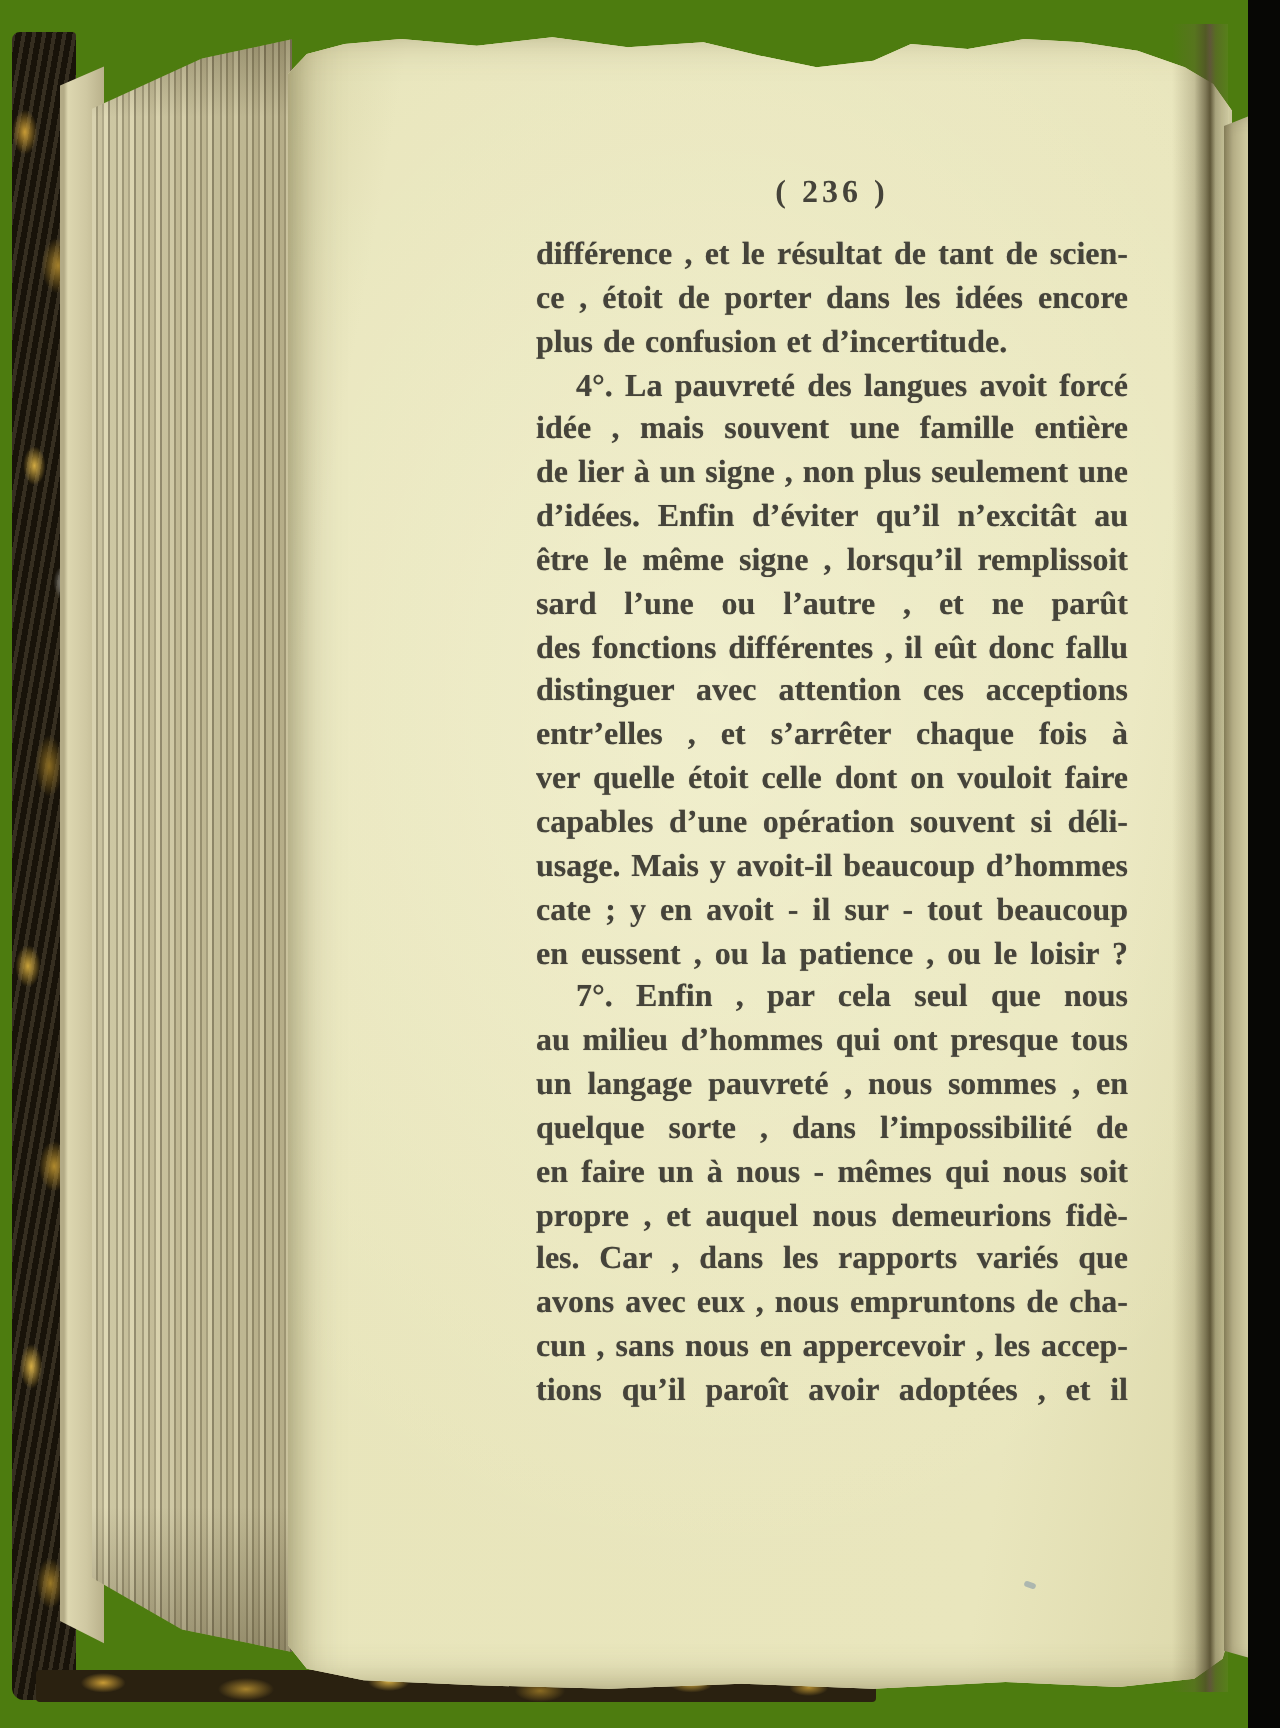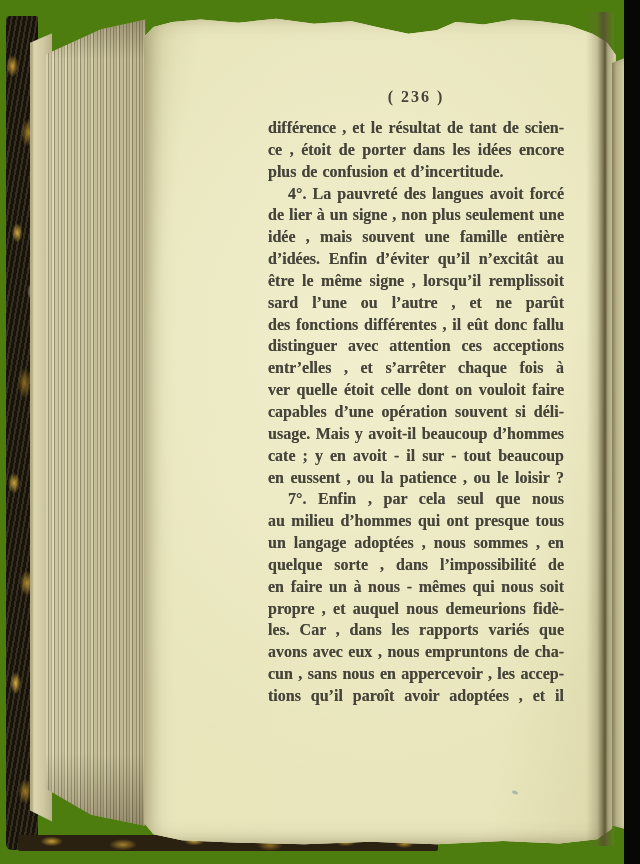--- a/index.html
+++ b/index.html
@@ -151,36 +151,36 @@
   <div class="flyleaf"></div>
   <div class="page-stack"></div>
 
   <div class="page">
     <div class="page-number">( 236 )</div>
     <div class="text-block">
         <div class="line">différence , et le résultat de tant de scien-</div>
         <div class="line">ce ,  étoit  de porter  dans les idées encore</div>
         <div class="line no-just">plus de confusion et d’incertitude.</div>
         <div class="line indent">4°. La pauvreté des langues avoit forcé</div>
+        <div class="line">idée ,  mais  souvent  une  famille  entière</div>
         <div class="line">de lier à un signe , non plus seulement une</div>
-        <div class="line">idée ,  mais  souvent  une  famille  entière</div>
         <div class="line">d’idées. Enfin d’éviter qu’il n’excitât au ha-</div>
         <div class="line">être le même signe , lorsqu’il remplissoit</div>
         <div class="line">sard l’une ou l’autre , et ne parût toujours</div>
         <div class="line">des fonctions différentes , il eût donc fallu</div>
         <div class="line">distinguer  avec  attention  ces  acceptions</div>
         <div class="line">entr’elles , et s’arrêter chaque fois à obser-</div>
         <div class="line">ver quelle étoit celle dont on vouloit faire</div>
         <div class="line">capables d’une opération souvent si déli-</div>
         <div class="line">usage. Mais y avoit-il beaucoup d’hommes</div>
         <div class="line">cate ; y en avoit - il sur - tout beaucoup qui</div>
         <div class="line">en eussent , ou la patience , ou le loisir ?</div>
         <div class="line indent">7°. Enfin , par cela seul que nous vivons</div>
         <div class="line">au milieu d’hommes qui ont presque tous</div>
-        <div class="line">un  langage  adoptées ,  nous  sommes ,  en</div>
+        <div class="line">un  langage  pauvreté ,  nous  sommes ,  en</div>
         <div class="line">quelque sorte , dans l’impossibilité de nous</div>
         <div class="line">en faire un à nous - mêmes qui nous soit</div>
         <div class="line">propre , et auquel nous demeurions fidè-</div>
         <div class="line">les. Car , dans les rapports variés que nous</div>
         <div class="line">avons avec eux , nous empruntons de cha-</div>
         <div class="line">cun , sans nous en appercevoir , les accep-</div>
         <div class="line">tions qu’il paroît avoir adoptées , et il nous</div>
       </div>
     <div class="ink-speck"></div>
   </div>

